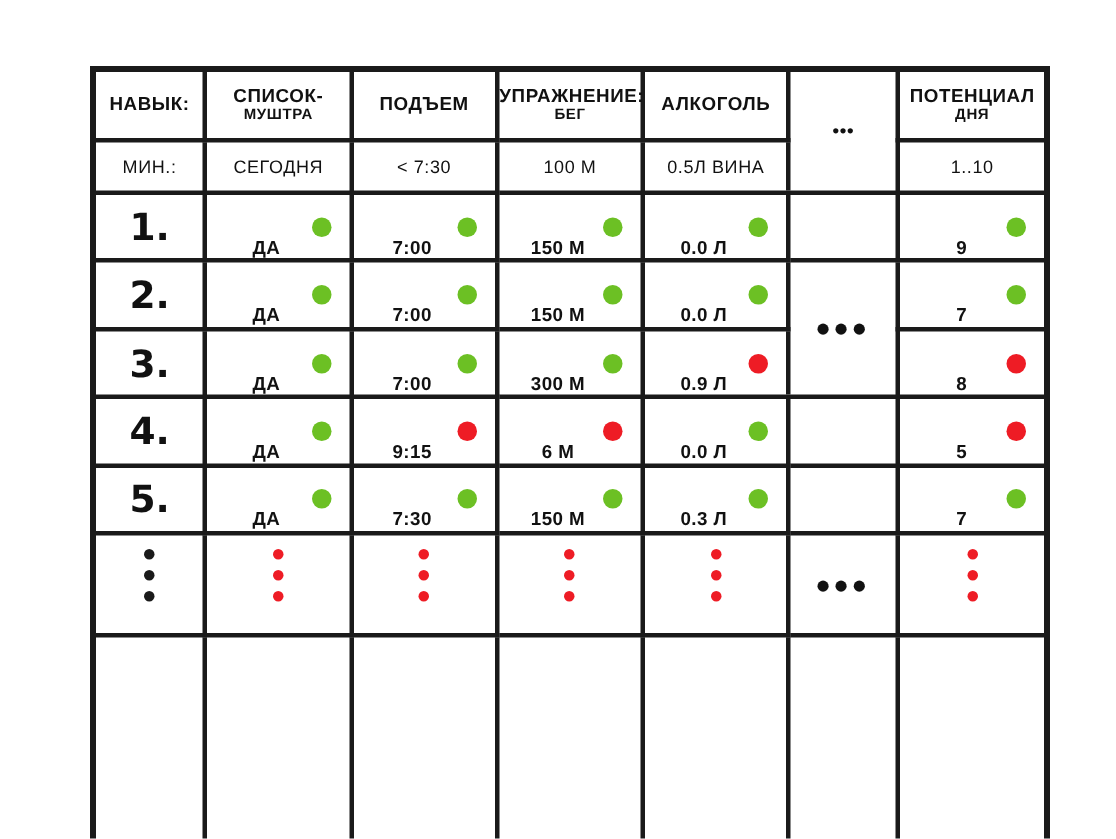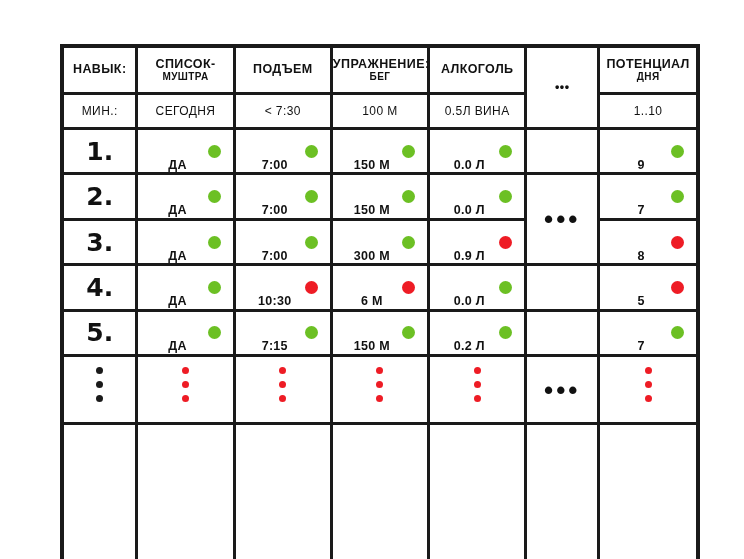--- a/index.html
+++ b/index.html
@@ -293,21 +293,21 @@
         </td>
       </tr>
 
       <tr class="data-row">
         <td class="cell-num">4.</td>
         <td class="cell-val">
           <span class="v">ДА</span>
           <span class="dot green"></span>
         </td>
         <td class="cell-val">
-          <span class="v">10:30</span>
+          <span class="v">9:15</span>
           <span class="dot red"></span>
         </td>
         <td class="cell-val">
           <span class="v">6 М</span>
           <span class="dot red"></span>
         </td>
         <td class="cell-val">
           <span class="v">0.0 Л</span>
           <span class="dot green"></span>
         </td>
@@ -318,29 +318,29 @@
         </td>
       </tr>
 
       <tr class="data-row">
         <td class="cell-num">5.</td>
         <td class="cell-val">
           <span class="v">ДА</span>
           <span class="dot green"></span>
         </td>
         <td class="cell-val">
-          <span class="v">7:15</span>
+          <span class="v">7:30</span>
           <span class="dot green"></span>
         </td>
         <td class="cell-val">
           <span class="v">150 М</span>
           <span class="dot green"></span>
         </td>
         <td class="cell-val">
-          <span class="v">0.2 Л</span>
+          <span class="v">0.3 Л</span>
           <span class="dot green"></span>
         </td>
         <td></td>
         <td class="cell-val pot">
           <span class="v">7</span>
           <span class="dot green"></span>
         </td>
       </tr>
 
       <tr class="vdots-row">

